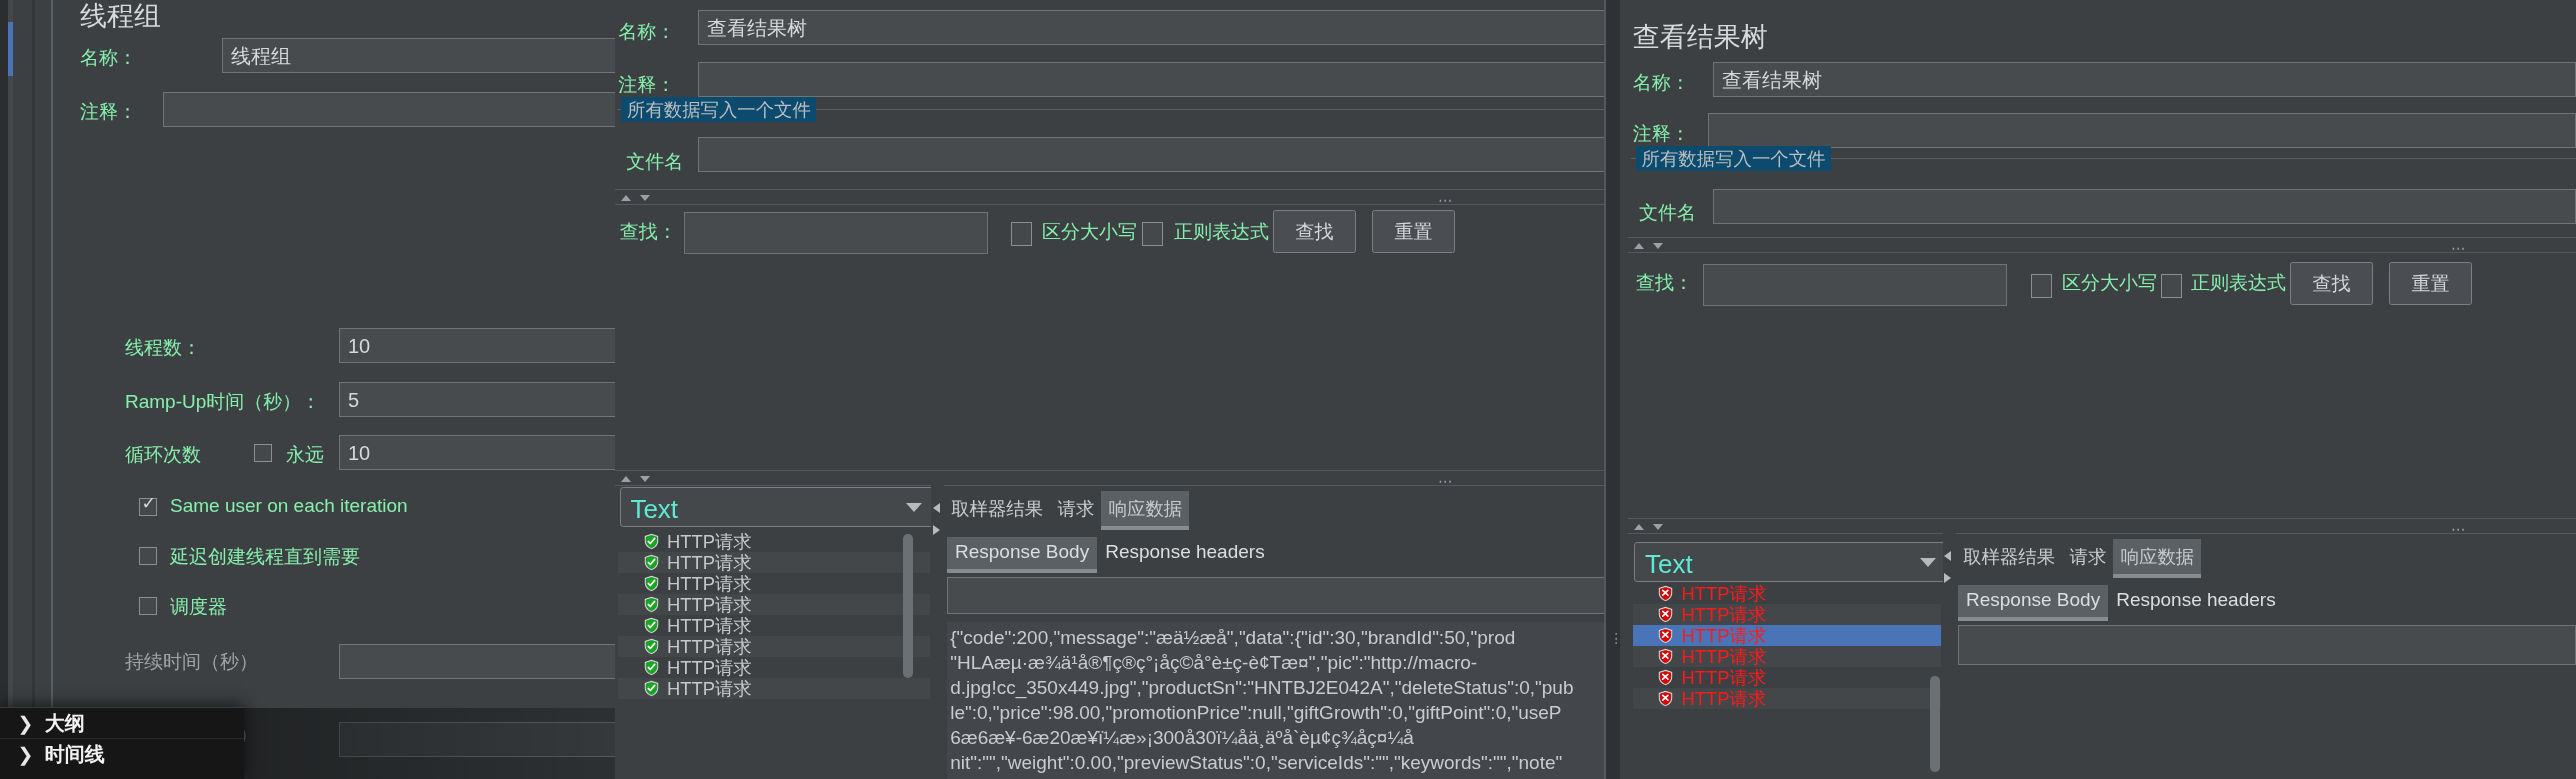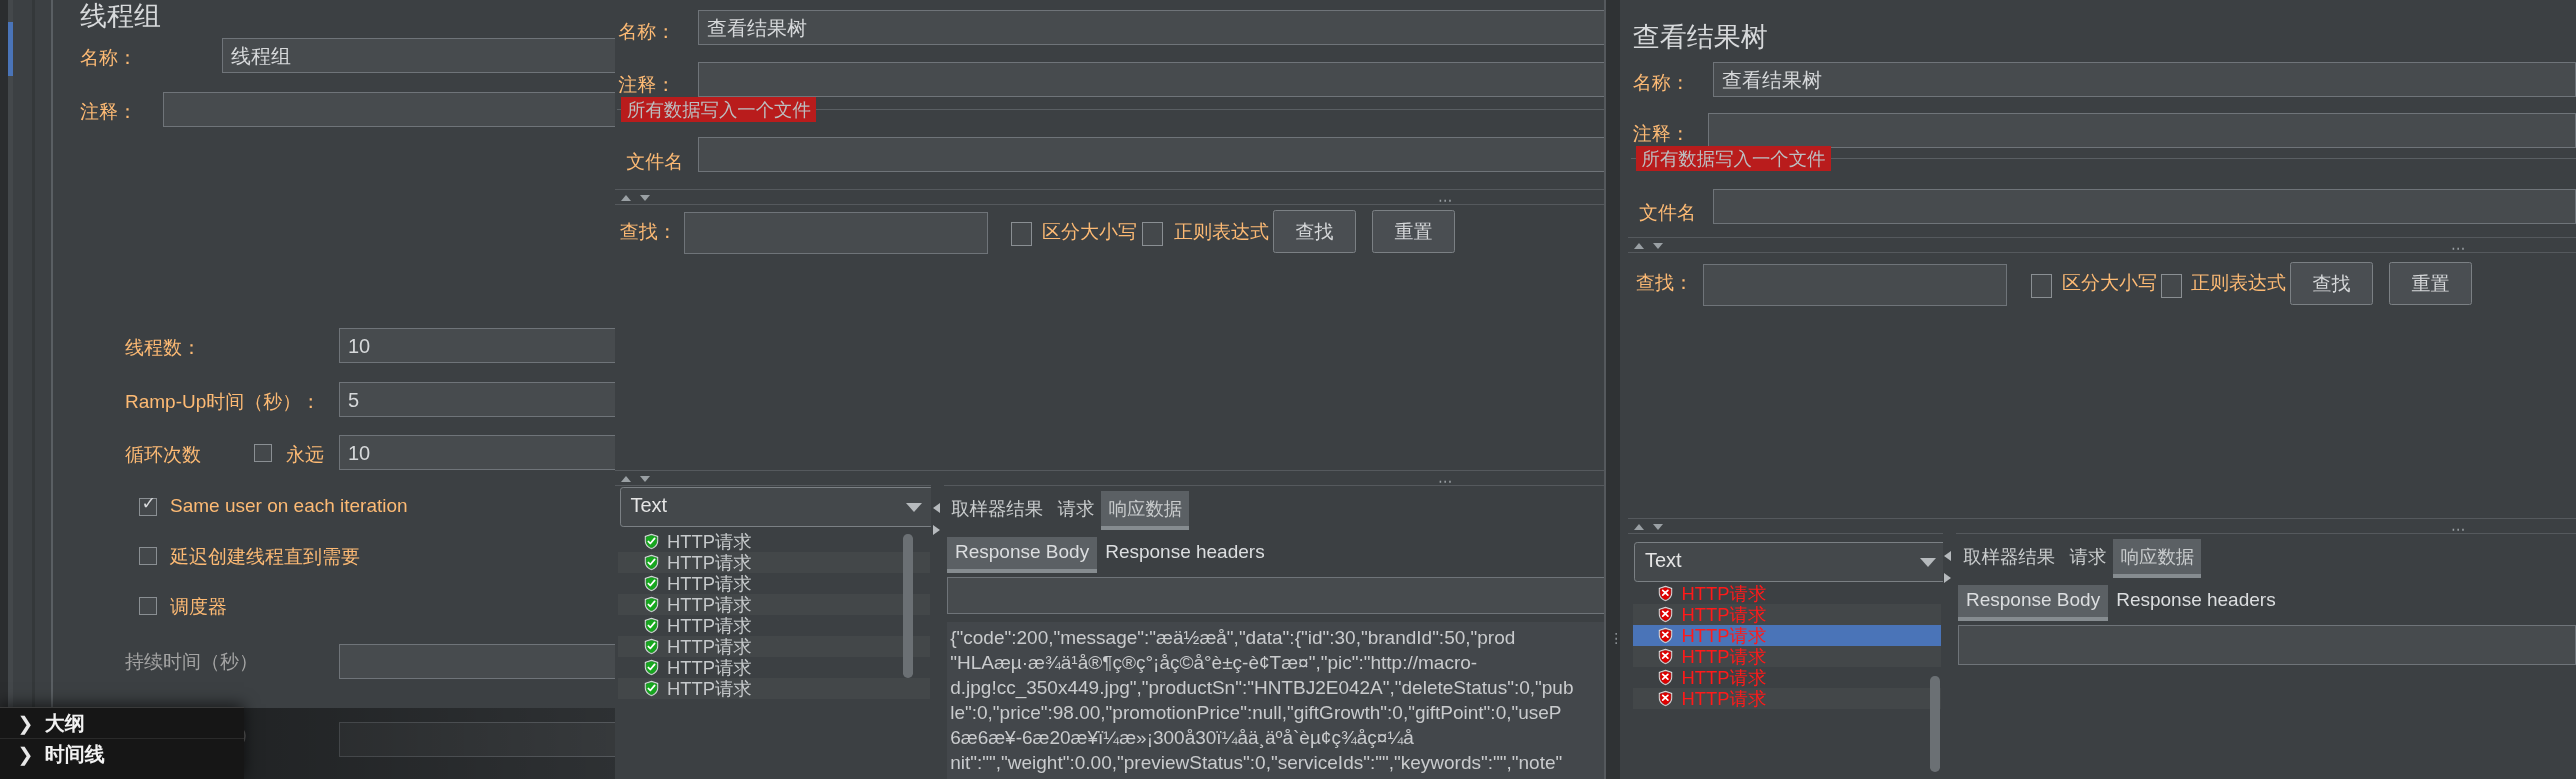--- a/index.html
+++ b/index.html
@@ -5,32 +5,32 @@
   html,body{margin:0;padding:0;background:#2b2b2b;}
   body{
     width:2576px;height:780px;overflow:hidden;position:relative;
     font-family:"Liberation Sans","DejaVu Sans",sans-serif;
     color:#c8cacb;
     -webkit-font-smoothing:antialiased;
   }
   .panel{position:absolute;top:0;bottom:0;background:#3c4043;overflow:hidden;}
 
   
-  .lbl{color:#fdba74;font-size:19px;white-space:nowrap;}
+  .lbl{color:#86efac;font-size:19px;white-space:nowrap;}
   .lbl.dim{color:#a3a3a3;}
   .field{
     background:#474b4e;border:0.8px solid #6f7479;color:#d6d8da;
     font-size:20px;height:35px;line-height:35px;padding:0 8px;
     box-sizing:border-box;white-space:nowrap;overflow:hidden;
   }
   .field.empty{background:#474b4e;}
   .titlebar{font-size:27px;color:#d7d9db;white-space:nowrap;}
   .group{position:absolute;border-top:0.8px solid #5a5f63;}
   .group > .gl{
-    position:absolute;top:-12.8px;left:11.2px;background:#b91c1c;
+    position:absolute;top:-12.8px;left:11.2px;background:#0c4a6e;
     padding:0 5.6px;font-size:18.4px;color:#bcbfc1;white-space:nowrap;
   }
   .radio{
     display:inline-block;width:17.6px;height:17.6px;border-radius:50%;
     border:1.6px solid #8a8f93;background:#44484b;box-sizing:border-box;
     vertical-align:middle;position:relative;
   }
   .radio.on::after{
     content:"";position:absolute;left:4px;top:4px;width:6.4px;height:6.4px;
     border-radius:50%;background:#b9bcbe;
@@ -54,21 +54,21 @@
     box-sizing:border-box;
   }
   .tri{position:absolute;width:0;height:0;}
   .tri.up{border-left:5.6px solid transparent;border-right:5.6px solid transparent;border-bottom:6.4px solid #9aa0a4;}
   .tri.dn{border-left:5.6px solid transparent;border-right:5.6px solid transparent;border-top:6.4px solid #9aa0a4;}
   .dots{position:absolute;color:#9aa0a4;font-size:14.4px;letter-spacing:1.6px;line-height:1;}
 
   
   .combo{
     position:absolute;background:#44484b;border:0.8px solid #7b8084;border-radius:3.2px;
-    color:#e5e5e5;font-size:20px;box-sizing:border-box;
+    color:#5eead4;font-size:26px;box-sizing:border-box;
   }
   .combo .ct{position:absolute;left:9.6px;top:6.4px;}
   .combo .carat{
     position:absolute;right:11.2px;top:15px;width:0;height:0;
     border-left:8.8px solid transparent;border-right:8.8px solid transparent;
     border-top:9.6px solid #b6babd;
   }
 
   
   .treebox{position:absolute;overflow:hidden;background:#3c4043;}

